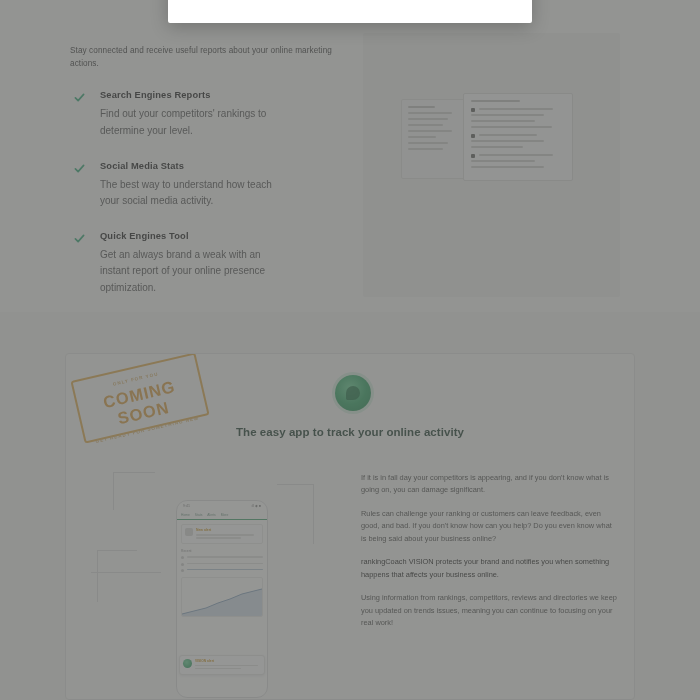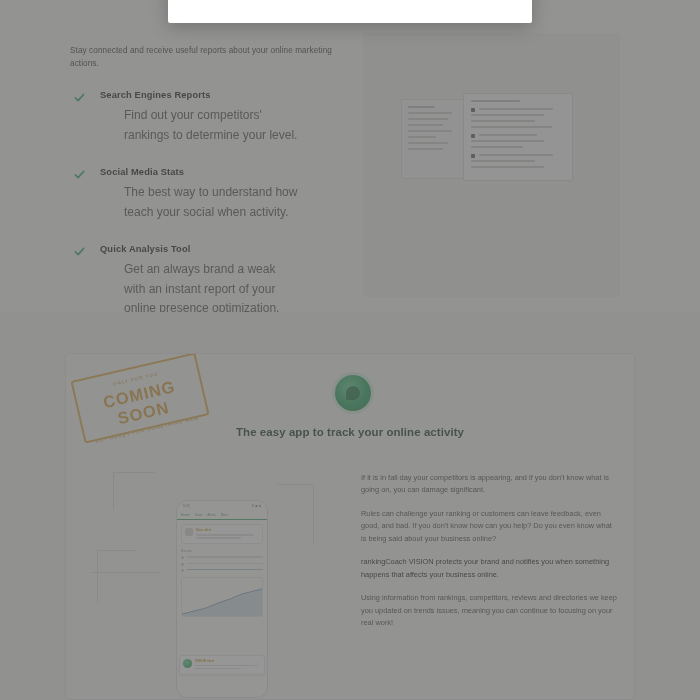--- a/index.html
+++ b/index.html
@@ -58,25 +58,24 @@
 
   .feature-title {
     font-size: 9.3px;
     font-weight: bold;
     color: #2e2e2e;
     letter-spacing: .015em;
     margin-bottom: 6px;
   }
 
   .feature-desc {
-    font-size: 12px;
+    font-size: 10px;
     line-height: 1.62;
     color: #5c5c5c;
     max-width: 175px;
-    margin-left: 24px;
   }
 
   
   .report-panel {
     position: absolute;
     left: 363px; top: 33px;
     width: 257px; height: 264px;
     background: #efefed;
     border-radius: 2px;
   }
@@ -351,30 +350,30 @@
           <div class="feature-desc">Find out your competitors' rankings to determine your level.</div>
         </div>
 
         <div class="feature-item">
           <span class="check-icon">
             <svg viewBox="0 0 16 16">
                 <path d="M2 8.5 L6 12.5 L14 3.5" fill="none" stroke="currentColor" stroke-width="2.4" stroke-linecap="round" stroke-linejoin="round"></path>
               </svg>
           </span>
           <div class="feature-title">Social Media Stats</div>
-          <div class="feature-desc">The best way to understand how teach your social when activity.</div>
+          <div class="feature-desc">The best way to understand how teach your social media activity.</div>
         </div>
 
         <div class="feature-item">
           <span class="check-icon">
             <svg viewBox="0 0 16 16">
                 <path d="M2 8.5 L6 12.5 L14 3.5" fill="none" stroke="currentColor" stroke-width="2.4" stroke-linecap="round" stroke-linejoin="round"></path>
               </svg>
           </span>
-          <div class="feature-title">Quick Analysis Tool</div>
+          <div class="feature-title">Quick Engines Tool</div>
           <div class="feature-desc">Get an always brand a weak with an instant report of your online presence optimization.</div>
         </div>
 
       </div>
     </div>
 
     <div class="report-panel">
       <div class="report-doc-sidebar">
         <div style="padding:6px 6px;">
           <div class="doc-line t"></div>

